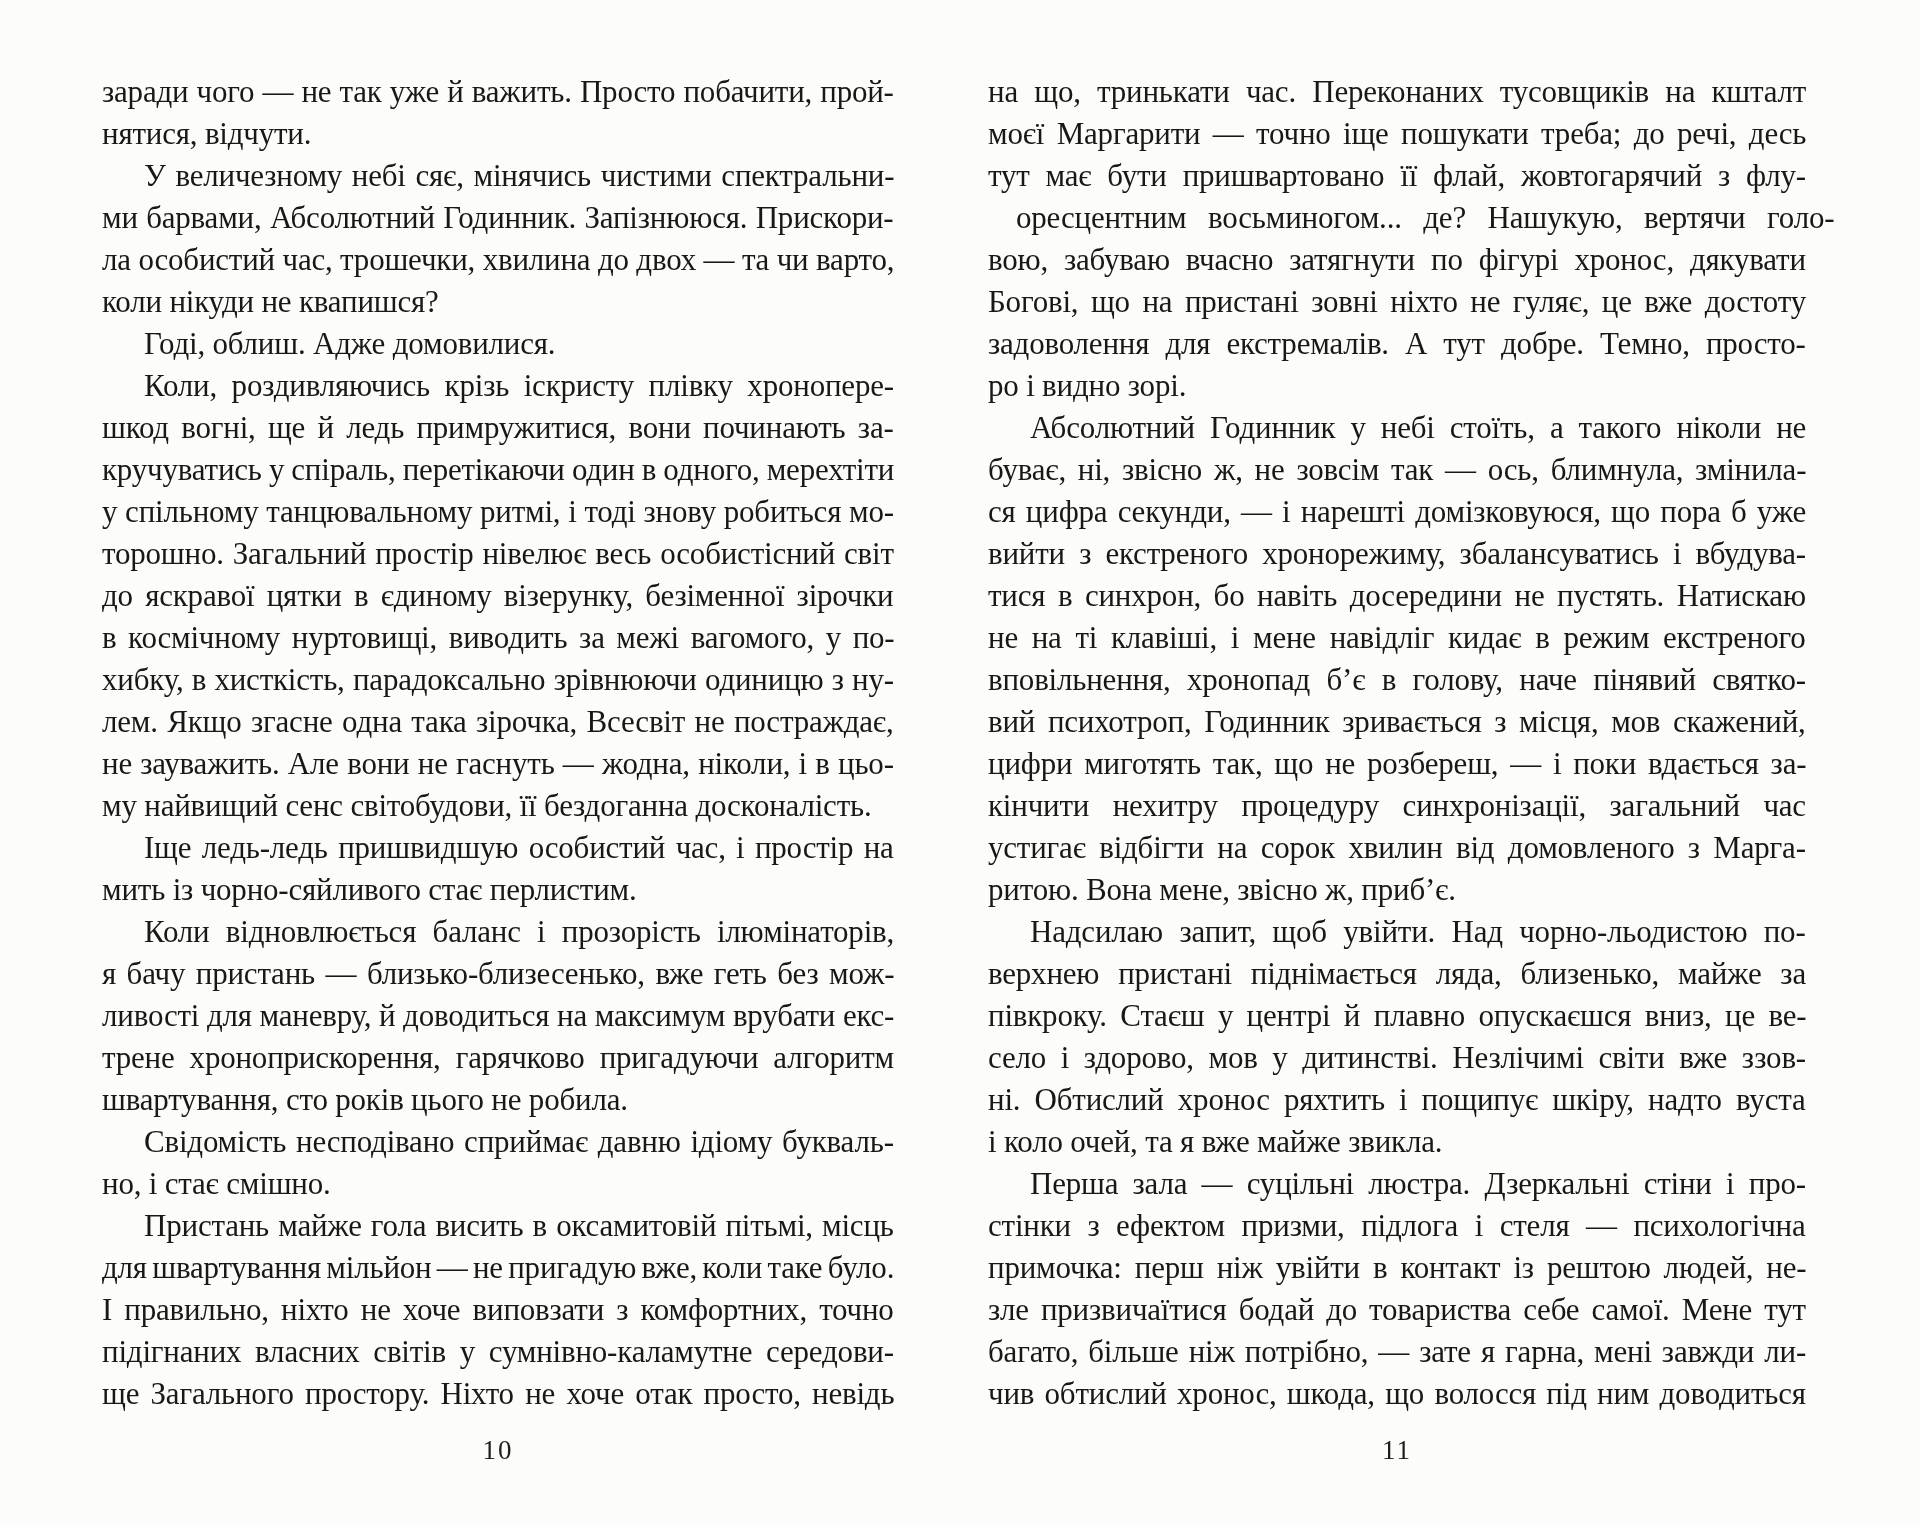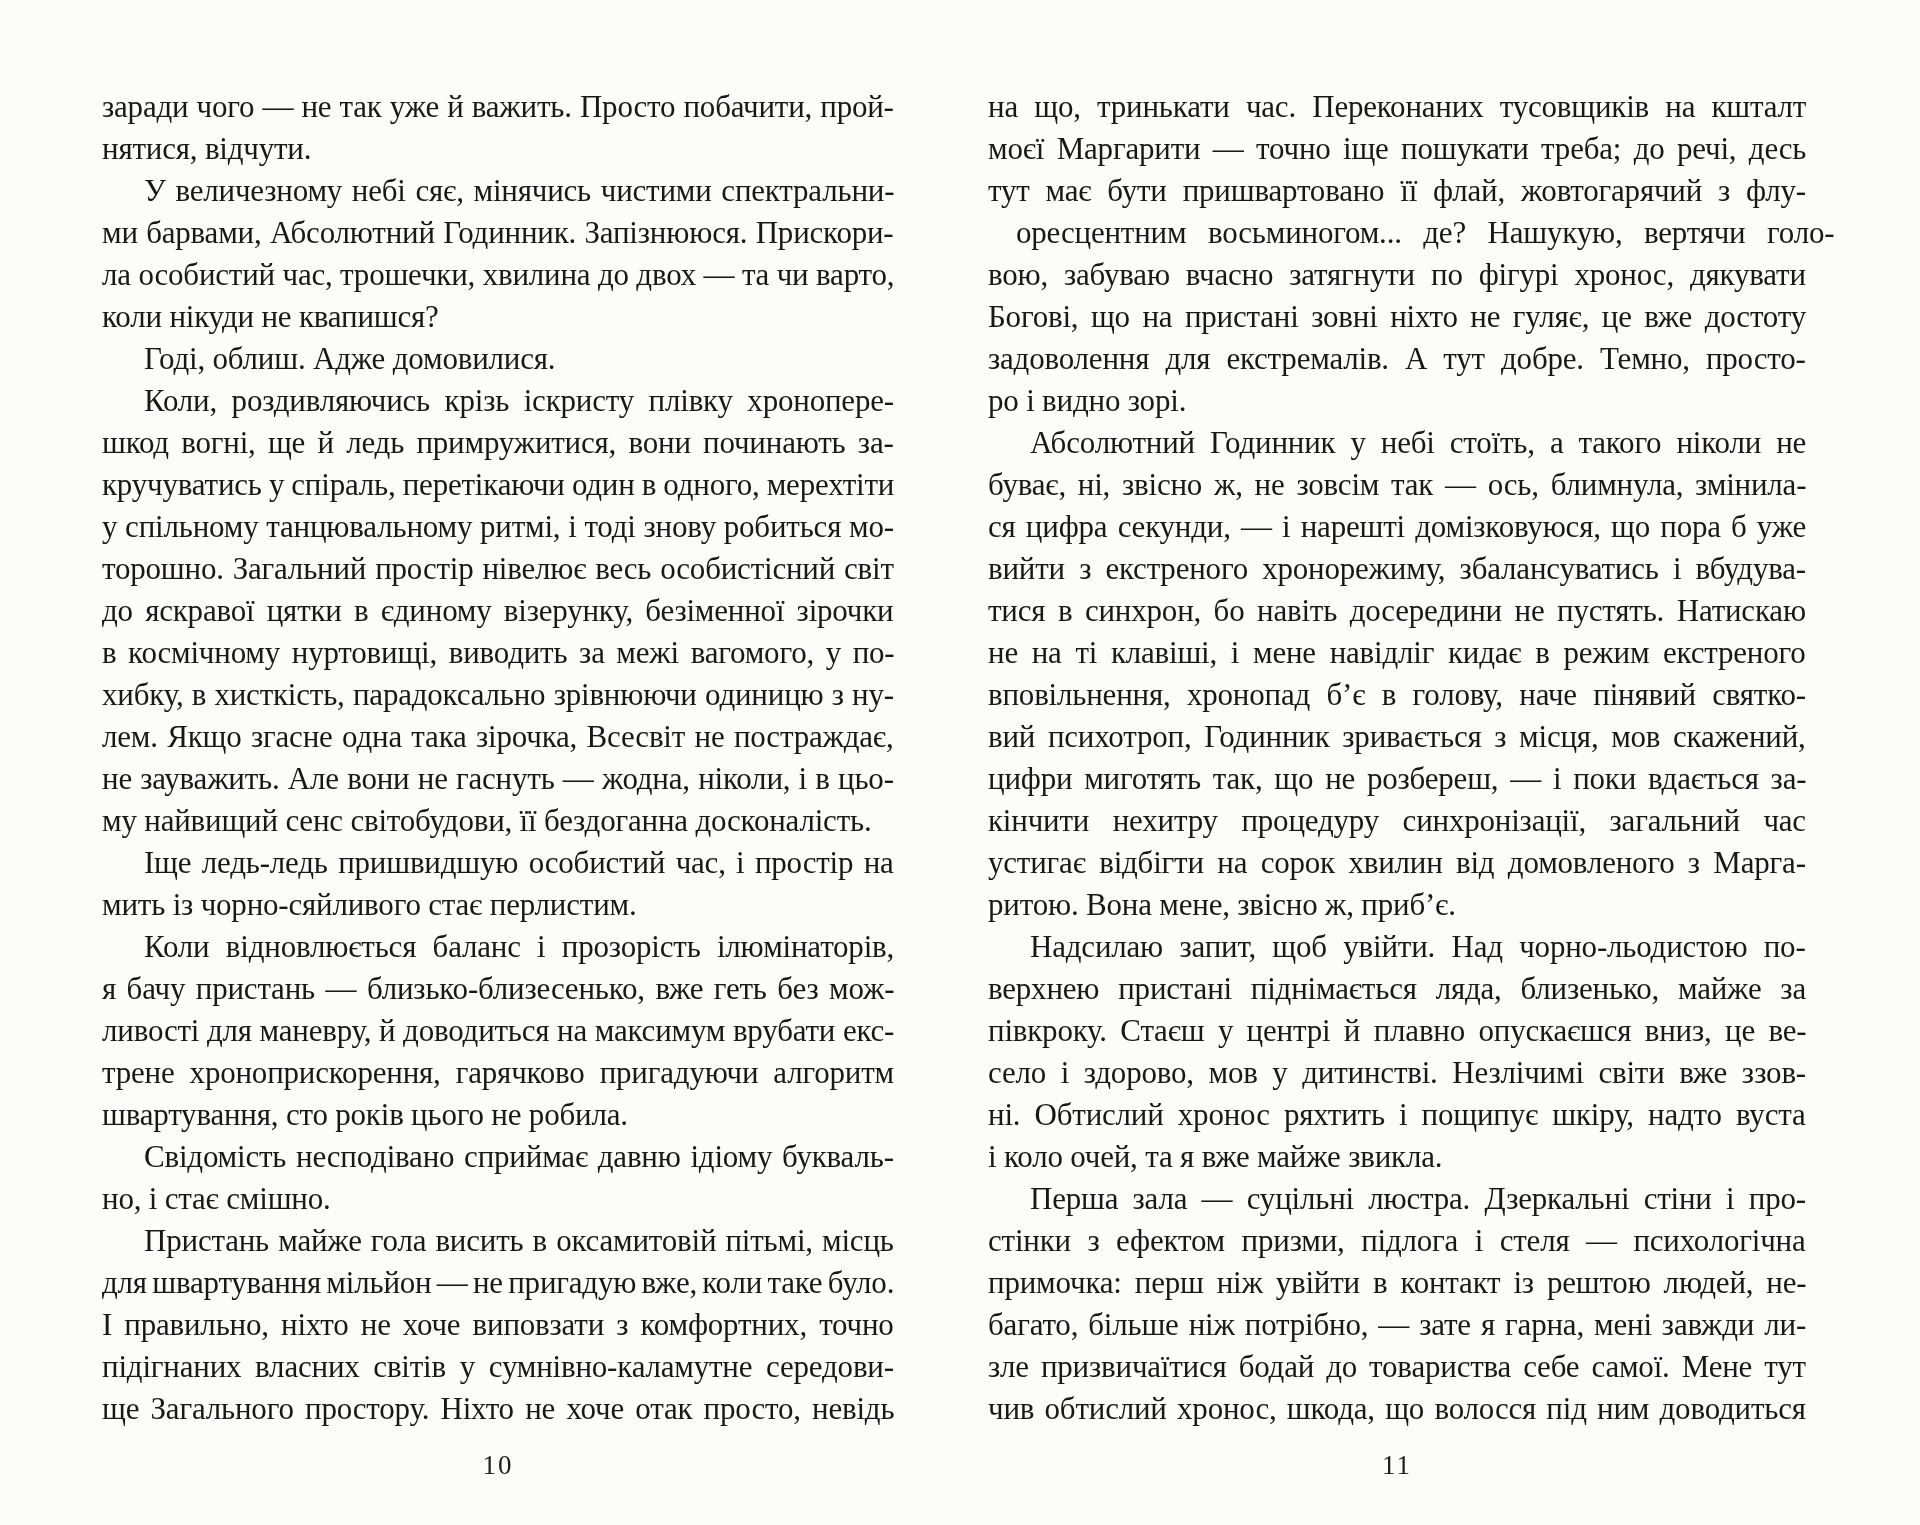--- a/index.html
+++ b/index.html
@@ -15,21 +15,21 @@
     color: #1a1816;
     font-family: "Liberation Serif", "DejaVu Serif", serif;
     overflow: hidden;
   }
   .spread {
     position: absolute;
     inset: 0;
   }
   .page {
     position: absolute;
-    top: 86px;
+    top: 71px;
   }
   .page.left  { left: 102px; width: 792px; }
   .page.right { left: 988px; width: 818px; }
   .text-col {
     width: 100%;
   }
   .line {
     font-size: 31px;
     line-height: 42px;
     height: 42px;
@@ -113,20 +113,20 @@
         <div class="line"><span>ритою. Вона мене, звісно ж, приб’є.</span></div>
         <div class="line indent"><span style="word-spacing: 8.83333px;">Надсилаю запит, щоб увійти. Над чорно-льодистою по-</span></div>
         <div class="line"><span style="word-spacing: 11.3333px;">верхнею пристані піднімається ляда, близенько, майже за</span></div>
         <div class="line"><span style="word-spacing: 5.88889px;">півкроку. Стаєш у центрі й плавно опускаєшся вниз, це ве-</span></div>
         <div class="line"><span style="word-spacing: 7.11111px;">село і здорово, мов у дитинстві. Незлічимі світи вже ззов-</span></div>
         <div class="line"><span style="word-spacing: 6.625px;">ні. Обтислий хронос ряхтить і пощипує шкіру, надто вуста</span></div>
         <div class="line"><span>і коло очей, та я вже майже звикла.</span></div>
         <div class="line indent"><span style="word-spacing: 6.75px;">Перша зала — суцільні люстра. Дзеркальні стіни і про-</span></div>
         <div class="line"><span style="word-spacing: 9px;">стінки з ефектом призми, підлога і стеля — психологічна</span></div>
         <div class="line"><span style="word-spacing: 5.44444px; text-align: center;">примочка: перш ніж увійти в контакт із рештою людей, не-</span></div>
+        <div class="line"><span style="word-spacing: 4.5px;">зле призвичаїтися бодай до товариства себе самої. Мене тут</span></div>
         <div class="line"><span style="word-spacing: 2.5px;">багато, більше ніж потрібно, — зате я гарна, мені завжди ли-</span></div>
-        <div class="line"><span style="word-spacing: 4.5px;">зле призвичаїтися бодай до товариства себе самої. Мене тут</span></div>
         <div class="line"><span style="word-spacing: 2.75px;">чив обтислий хронос, шкода, що волосся під ним доводиться</span></div>
       </div>
     <div class="folio">11</div>
   </section>
 
 </div>
 
 </body></html>

